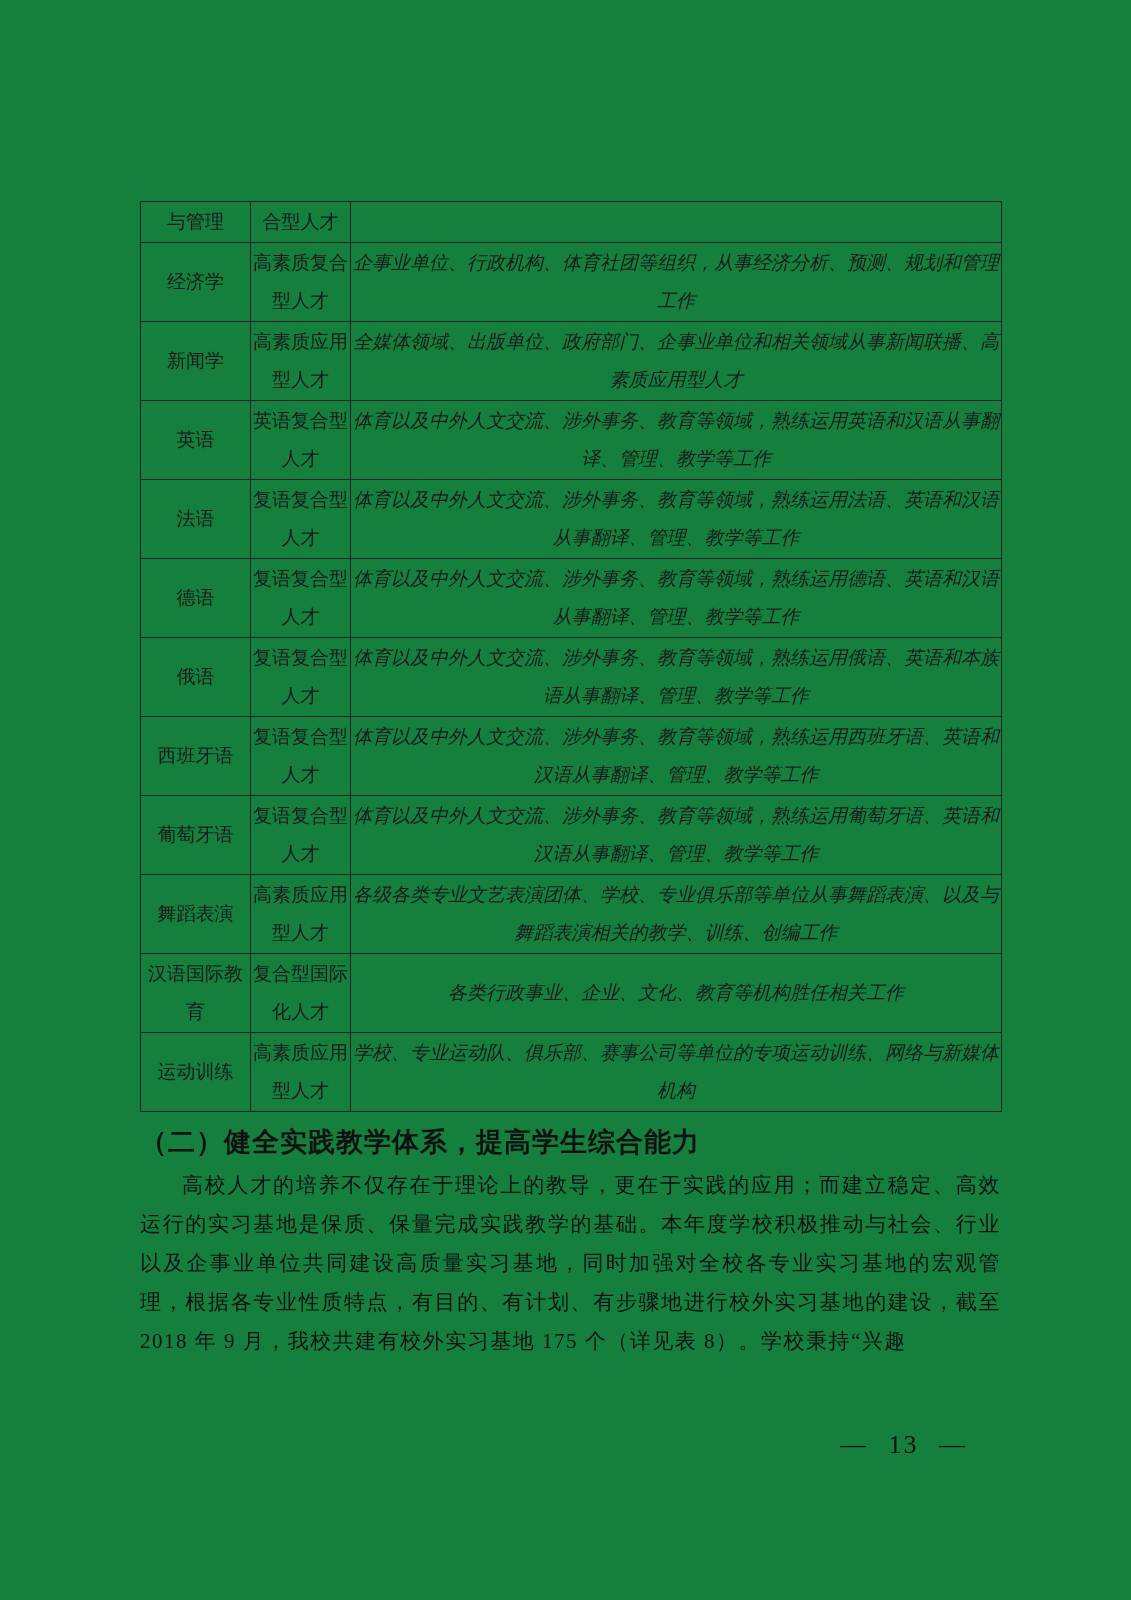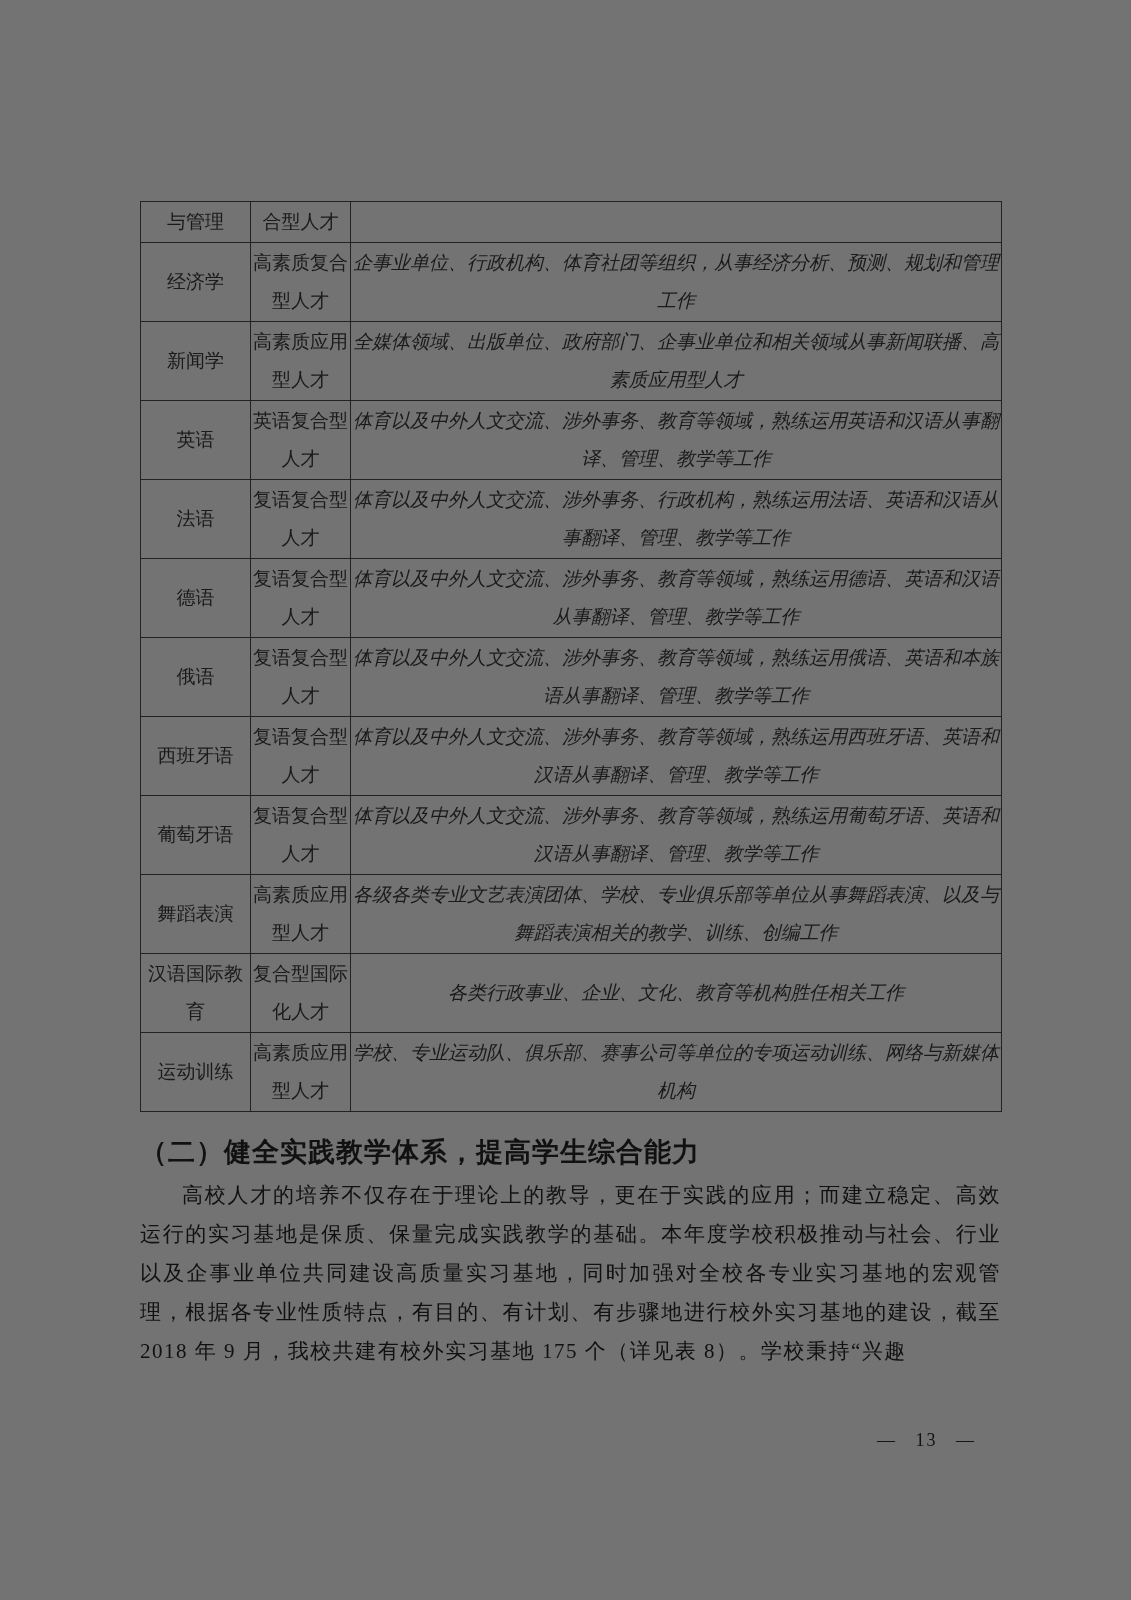--- a/index.html
+++ b/index.html
@@ -1,20 +1,20 @@
 <!DOCTYPE html>
 <html lang="zh"><head>
 <meta charset="utf-8">
 <style>
   html,body { margin:0; padding:0; background:#e8e8e8; }
   .page {
     position:relative;
     width:1131px; height:1600px;
     margin:0 auto;
-    background:#737373;
+    background:#15803d;
     color:#1a1a1a;
     font-family:"Liberation Serif","DejaVu Serif",serif;
     overflow:hidden;
   }
   .content {
     position:absolute;
     left:140px; top:201px;
     width:861px;
   }
   table.majors {
@@ -27,42 +27,42 @@
     vertical-align:middle;
     font-size:19px;
     line-height:38px;
     text-align:center;
     padding:1px 0;
   }
   td.col-major { padding-left:12px; padding-right:12px; }
   td.col-type  { padding-left:9px;  padding-right:9px; text-align:center; }
   td.col-career{ padding-left:15px; padding-right:15px;font-style:italic; }
   .section-heading {
-    margin-top:20px;
+    margin-top:10px;
     font-family:"Liberation Sans","DejaVu Sans",sans-serif;
     font-weight:bold;
     font-size:27px;
     line-height:40px;
     letter-spacing:1px;
     color:#111111;
   }
   .body-paragraph {
     margin-top:4px;
     font-size:21px;
     line-height:39px;
     letter-spacing:1.5px;
     text-align:justify;
     text-indent:2em;
     color:#111111;
   }
   .page-number {
     position:absolute;
     top:1430px;
-    right:149px;
-    font-size:18px;
+    right:158px;
+    font-size:26px;
     letter-spacing:2px;
     color:#111111;
     white-space:nowrap;
   }
   .page-number span { margin:0 6px; }
 </style>
 </head>
 <body>
 
 <div class="page">
@@ -96,21 +96,21 @@
 
   <tr>
     <td class="col-major">英语</td>
     <td class="col-type">英语复合型人才</td>
     <td class="col-career">体育以及中外人文交流、涉外事务、教育等领域，熟练运用英语和汉语从事翻译、管理、教学等工作</td>
   </tr>
 
   <tr>
     <td class="col-major">法语</td>
     <td class="col-type">复语复合型人才</td>
-    <td class="col-career">体育以及中外人文交流、涉外事务、行政机构，熟练运用法语、英语和汉语从事翻译、管理、教学等工作</td>
+    <td class="col-career">体育以及中外人文交流、涉外事务、教育等领域，熟练运用法语、英语和汉语从事翻译、管理、教学等工作</td>
   </tr>
 
   <tr>
     <td class="col-major">德语</td>
     <td class="col-type">复语复合型人才</td>
     <td class="col-career">体育以及中外人文交流、涉外事务、教育等领域，熟练运用德语、英语和汉语从事翻译、管理、教学等工作</td>
   </tr>
 
   <tr>
     <td class="col-major">俄语</td>

